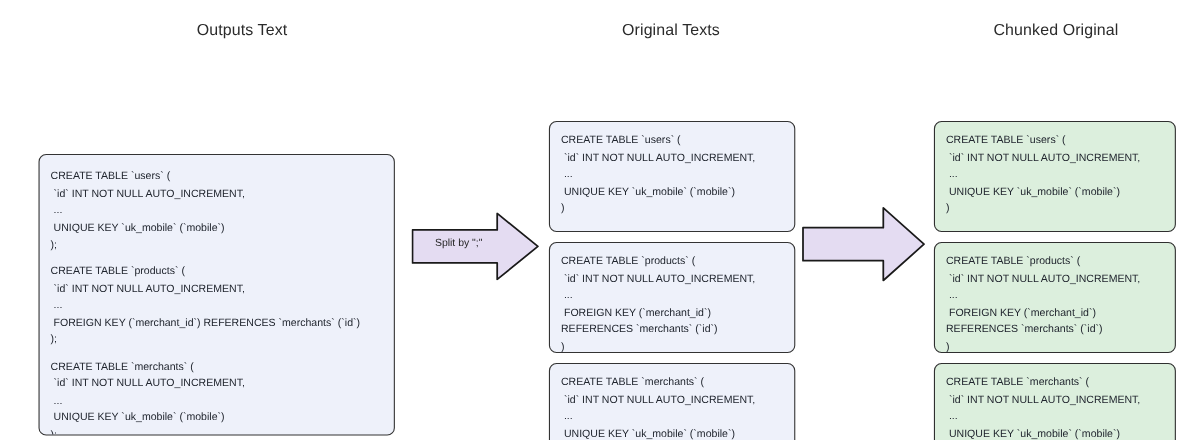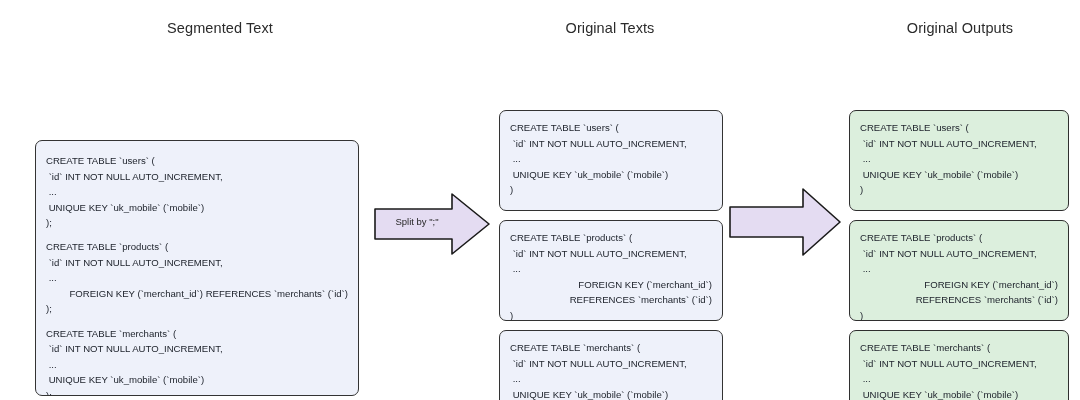--- a/index.html
+++ b/index.html
@@ -46,21 +46,20 @@
     overflow: hidden;
     white-space: pre-wrap;
     margin-top: 43px;
   }
   .code-box .line {
     display: block;
     white-space: pre;
   }
   .code-box .line.wrap {
     white-space: pre-wrap;
-    text-align: right;
   }
   .code-box .blank {
     display: block;
     height: 0.9em;
   }
   .box-blue  { background: #eef1fa; }
   .box-green { background: #dcefdd; border-color: #2f2f2f; }
 
   
   #original-box {
@@ -98,23 +97,23 @@
   #arrow-split     { left: 374px; top: 193px; }
   #arrow-split-label { left: 374px; top: 215px; width: 86px; }
   #arrow-filter    { left: 729px; top: 188px; }
   #arrow-filter-label { left: 729px; top: 207px; width: 86px; }
 </style>
 </head>
 <body>
 
 <div class="stage">
 
-  <div class="col-header" id="hdr-original">Segmented Text</div>
+  <div class="col-header" id="hdr-original">Outputs Text</div>
   <div class="col-header" id="hdr-segmented">Original Texts</div>
-  <div class="col-header" id="hdr-chunked">Original Outputs</div>
+  <div class="col-header" id="hdr-chunked">Chunked Original</div>
 
   <div class="code-box box-blue" id="original-box"><span class="line">CREATE TABLE `users` (</span><span class="line"> `id` INT NOT NULL AUTO_INCREMENT,</span><span class="line"> ...</span><span class="line"> UNIQUE KEY `uk_mobile` (`mobile`)</span><span class="line">);</span><span class="blank"></span><span class="line">CREATE TABLE `products` (</span><span class="line"> `id` INT NOT NULL AUTO_INCREMENT,</span><span class="line"> ...</span><span class="line wrap"> FOREIGN KEY (`merchant_id`) REFERENCES `merchants` (`id`)</span><span class="line">);</span><span class="blank"></span><span class="line">CREATE TABLE `merchants` (</span><span class="line"> `id` INT NOT NULL AUTO_INCREMENT,</span><span class="line"> ...</span><span class="line"> UNIQUE KEY `uk_mobile` (`mobile`)</span><span class="line">);</span></div>
 
   <div class="arrow" id="arrow-split">
     <svg width="116" height="62" viewBox="0 0 116 62">
       <polygon points="1,16 78,16 78,1 115,31 78,61 78,46 1,46" fill="#e4dcf2" stroke="#1a1a1a" stroke-width="1.6" stroke-linejoin="round"></polygon>
     </svg>
   </div>
   <div class="arrow-label" id="arrow-split-label">Split by ";"</div>
 

